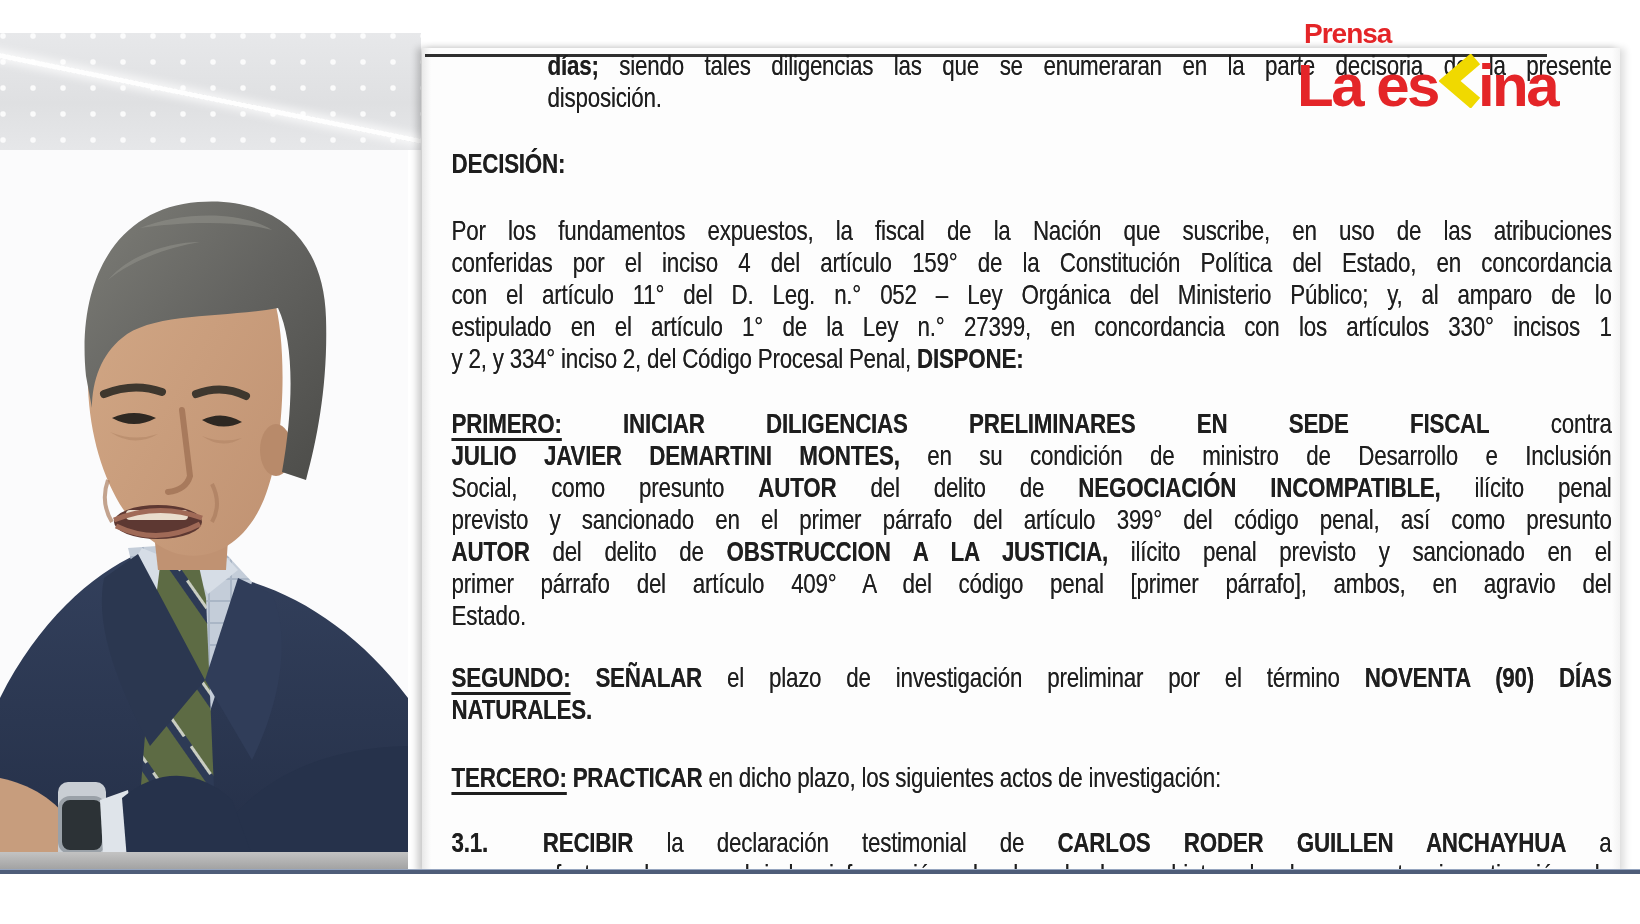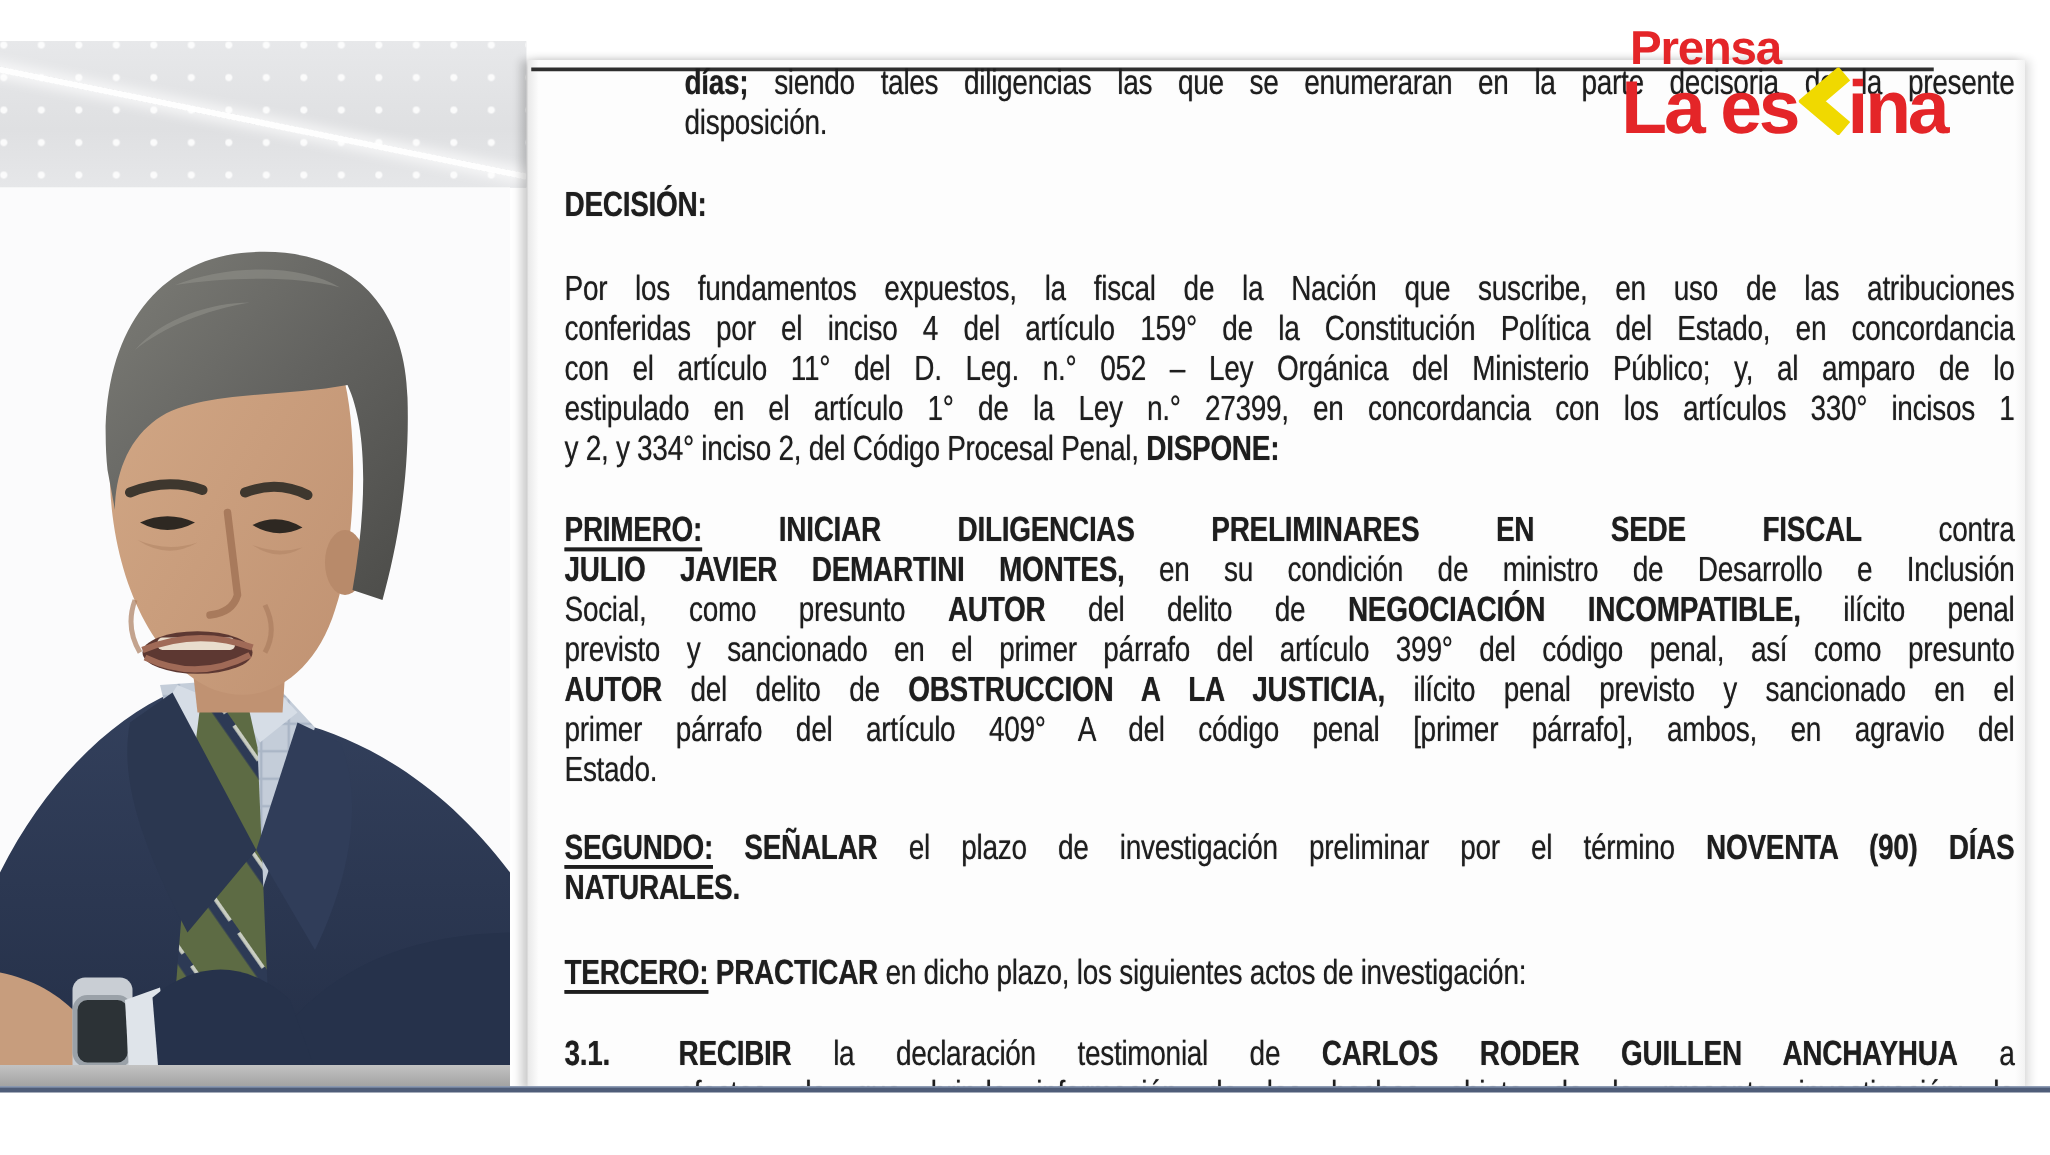--- a/index.html
+++ b/index.html
@@ -38,21 +38,21 @@
   .doc-inner .line{text-align:left;height:32px;white-space:normal;}
   .doc-inner .line.stretch{text-align:justify;text-align-last:justify;}
   .doc-inner .b{font-weight:bold;}
   .doc-inner .u{text-decoration:underline;text-decoration-thickness:3px;text-underline-offset:5px;}
   .doc-inner .hang-row{display:flex;}
   .doc-inner .hang-row .num{flex:0 0 auto;font-weight:bold;}
   .doc-inner .hang-row .lines{flex:1 1 auto;min-width:0;}
 
   
   .logo{position:absolute;z-index:20;font-weight:bold;color:var(--logo-red,#e42528);}
-  .logo-line1{left:1304px;top:20px;font-size:38px;letter-spacing:-1px;line-height:1;}
+  .logo-line1{left:1304px;top:20px;font-size:28px;letter-spacing:-1px;line-height:1;}
   .logo-line2{left:1297px;top:54px;font-size:60px;letter-spacing:-2.5px;line-height:1;white-space:nowrap;}
   .logo-chevron{display:inline-block;width:44px;height:54px;margin:0 -5px 0 1px;vertical-align:-2px;}
 </style>
 </head>
 <body>
 
 <div class="bg-band">
   <div class="streak"></div>
 </div>
 

